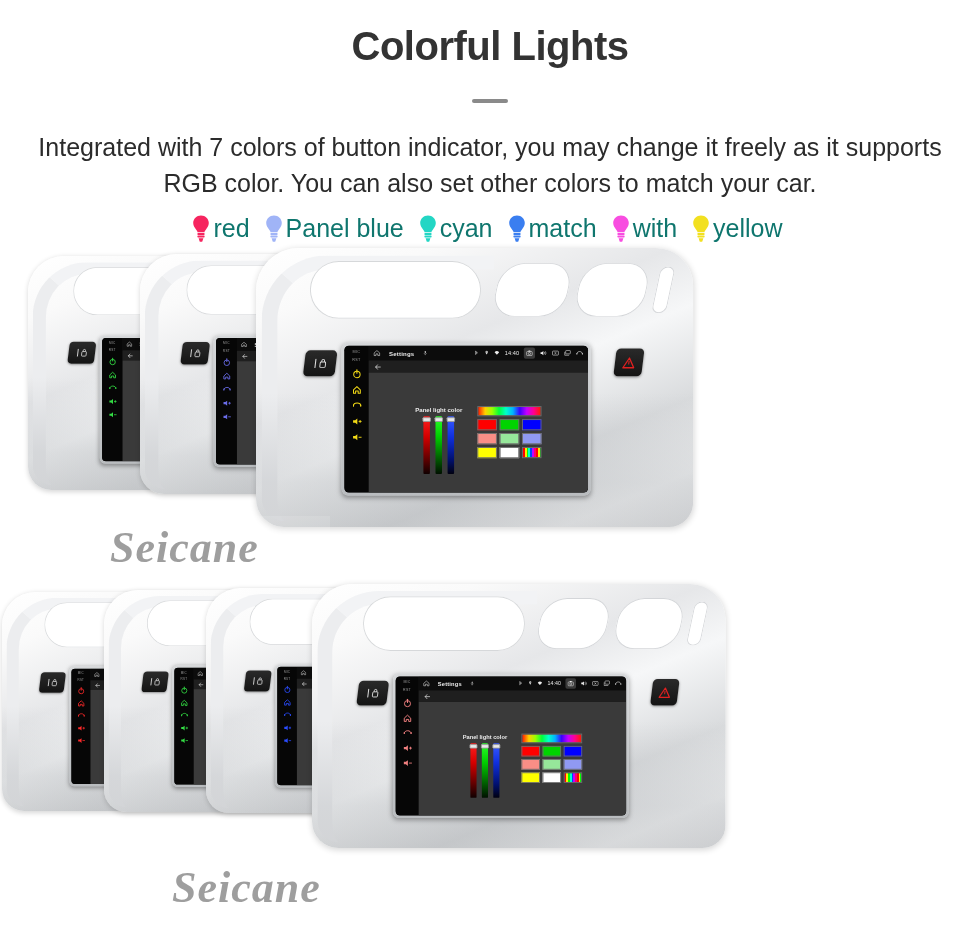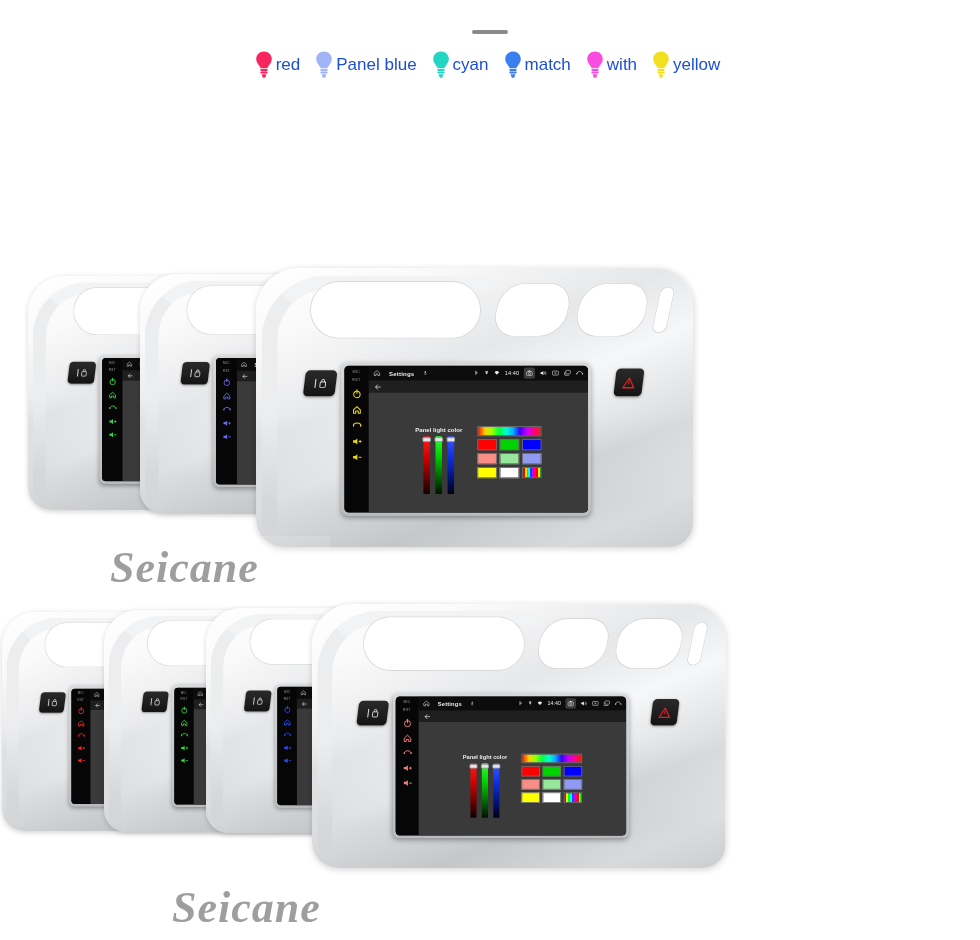--- a/index.html
+++ b/index.html
@@ -37,21 +37,21 @@
     margin-top: 12px;
     display: flex;
     justify-content: center;
     align-items: center;
     gap: 0px;
     padding: 0 22px;
   }
   .legend-item { display:flex; align-items:center; gap:2px; margin-right: 14px; }
   .legend-item:last-child { margin-right: 6px; text-align: center; }
   .bulb { width: 20px; height: 30px; display:block; flex: 0 0 auto; }
-  .legend-label { font-size: 17px; color:#1d4ed8; white-space: nowrap; }
+  .legend-label { font-size: 25px; color:#0f766e; white-space: nowrap; }
 
   
   .stage { position:absolute; left:0; top:244px; width:980px; height:696px; }
   .unit { position:absolute; transform-origin: 0 0; }
 
   
   .frame {
     position:absolute; left:0; top:0;
     width: 470px; height: 300px;
     border-radius: 46px 40px 26px 30px;
@@ -175,23 +175,25 @@
     position:absolute;
     background: rgba(255,255,255,0.13);
     pointer-events:none;
   }
 </style>
 </head>
 <body>
 
 <div class="page">
 
+  <h1 class="title">Colorful Lights</h1>
   <div class="divider-wrap">
     <span class="divider"></span>
   </div>
+  <p class="subtitle">Integrated with 7 colors of button indicator, you may change it freely as it supports RGB color. You can also set other colors to match your car.</p>
 
   <div class="legend" id="legend">
       <div class="legend-item">
         <svg class="bulb" viewBox="0 0 20 30">
           <path d="M10 1.5C5.6 1.5 2.2 4.9 2.2 9.1c0 3.0 1.7 5.0 3.0 6.6 0.8 1.0 1.3 1.7 1.3 2.6h7c0-0.9 0.5-1.6 1.3-2.6 1.3-1.6 3.0-3.6 3.0-6.6C17.8 4.9 14.4 1.5 10 1.5z" fill="#f6255f"></path>
           <rect x="6.4" y="19.0" width="7.2" height="1.9" rx="0.7" fill="#f6255f"></rect>
           <rect x="6.4" y="21.6" width="7.2" height="1.9" rx="0.7" fill="#f6255f"></rect>
           <path d="M7.6 24.2h4.8l-1.2 3.6h-2.4z" fill="#f6255f"></path>
         </svg>
         <span class="legend-label">red</span>

